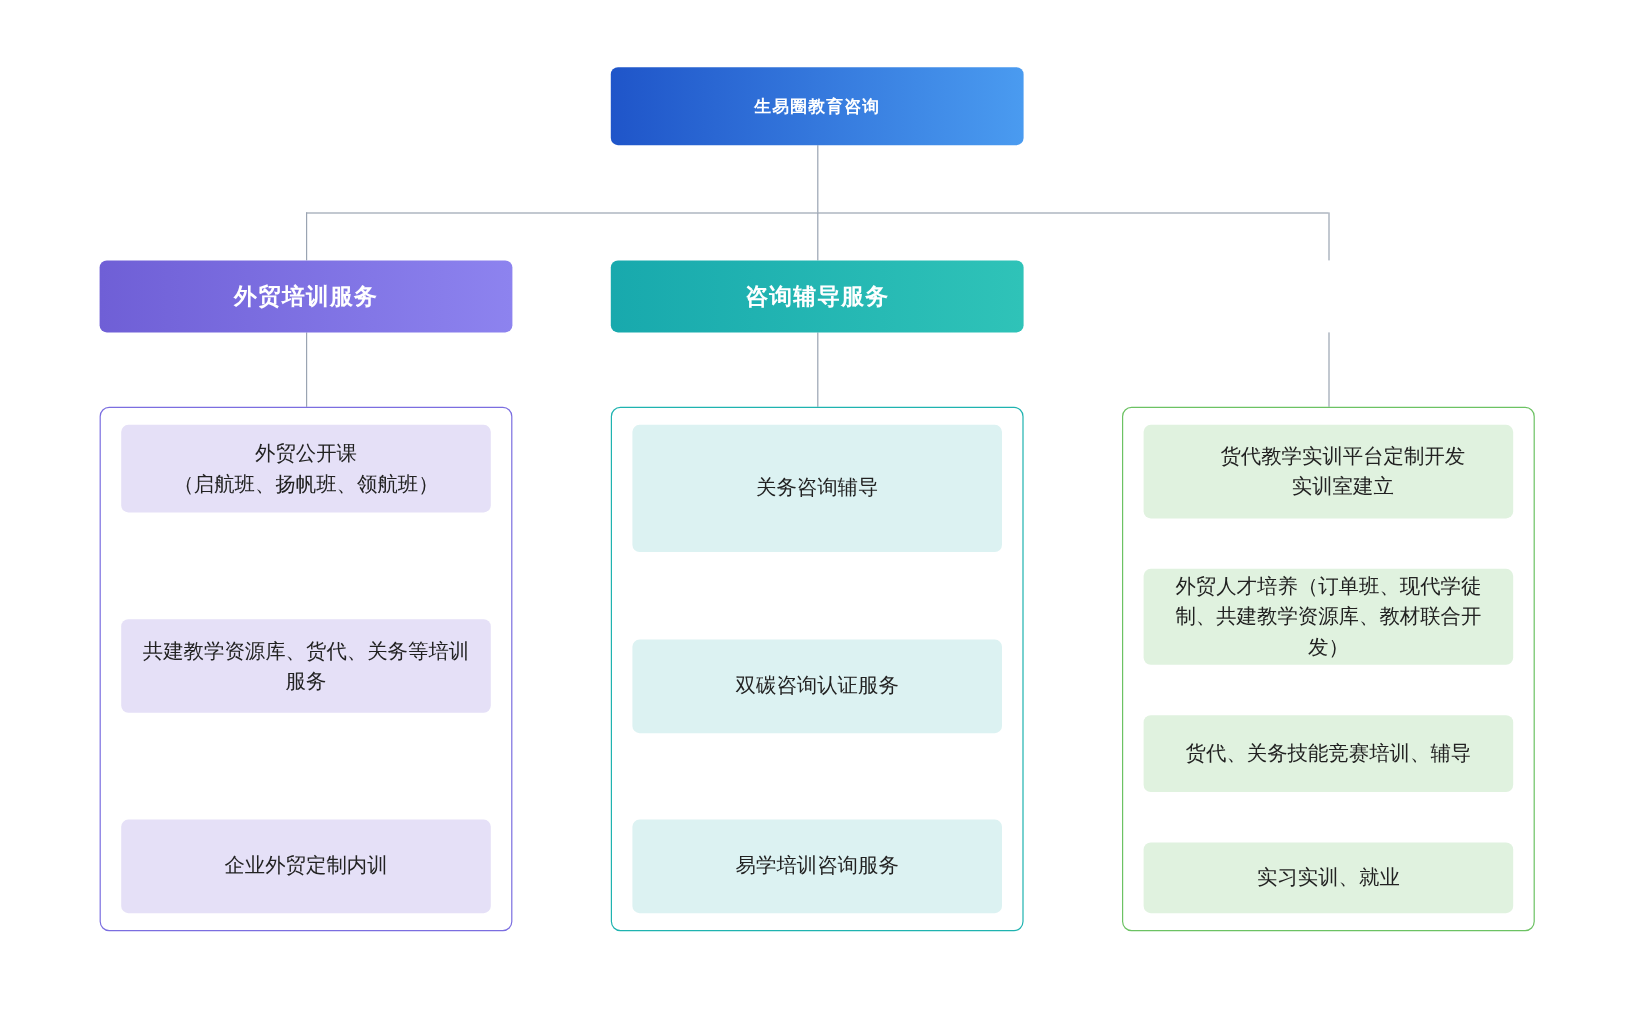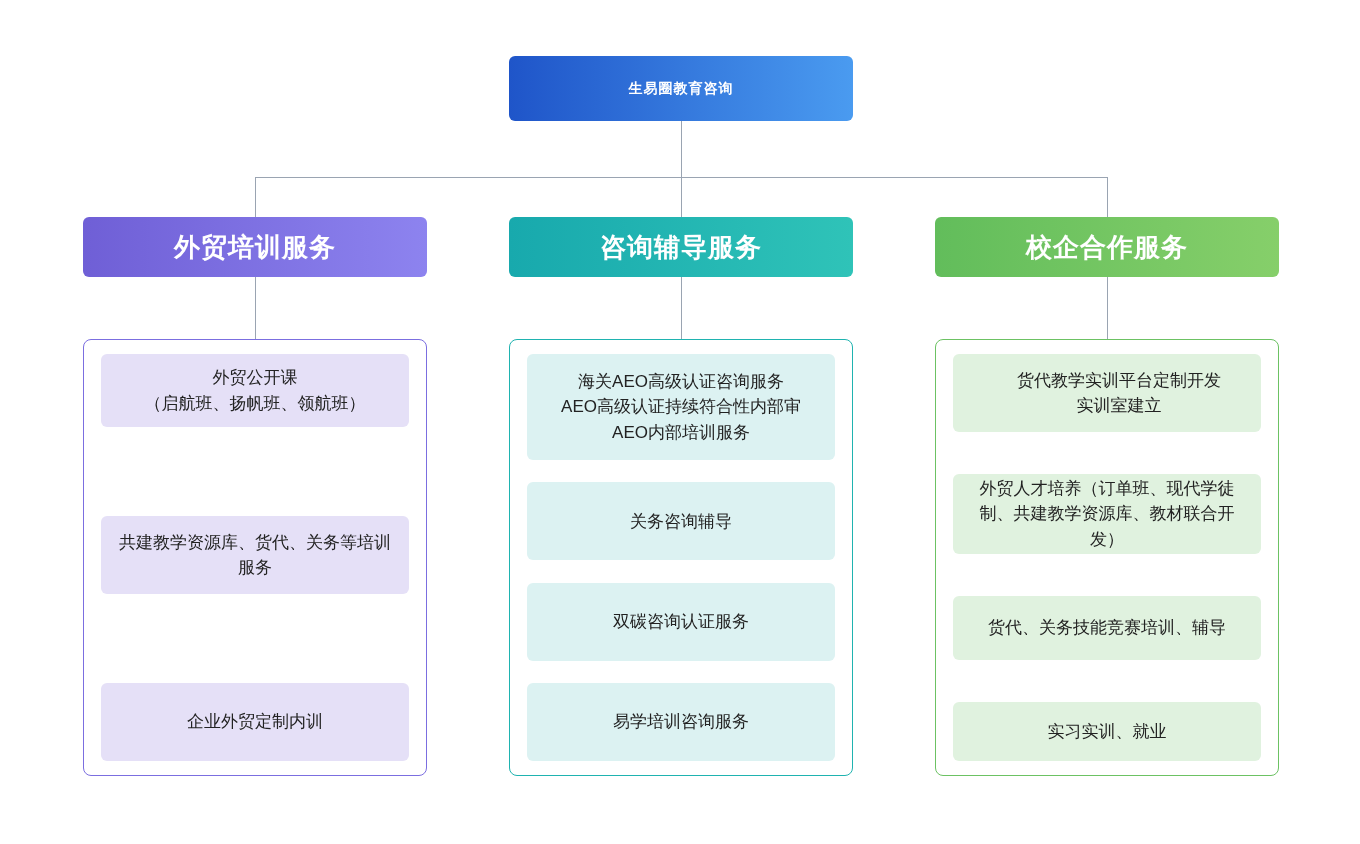--- a/index.html
+++ b/index.html
@@ -47,21 +47,21 @@
     justify-content: center;
     letter-spacing: 1px;
   }
 
   
   .cat-head {
     position: absolute;
     height: 60px;
     border-radius: 6px;
     color: #ffffff;
-    font-size: 26px;
+    font-size: 19px;
     font-weight: bold;
     display: flex;
     align-items: center;
     justify-content: center;
     letter-spacing: 1px;
   }
   .cat-head.c0 {
     left: 83px; top: 217px; width: 344px;
     background: linear-gradient(90deg, #6f5fd6 0%, #8d83ef 100%);
   }
@@ -148,38 +148,32 @@
   <div class="root-node">
     <span>生易圈教育咨询</span>
   </div>
 
   <div class="cat-head c0">
     <span>外贸培训服务</span>
   </div>
   <div class="cat-head c1">
     <span>咨询辅导服务</span>
   </div>
-  <div class="cat-head c2">
-    <span>校企合作服务</span>
-  </div>
 
   <div class="group-box g0">
     <div class="items">
       <div class="item">外贸公开课
 （启航班、扬帆班、领航班）</div>
       <div class="item">共建教学资源库、货代、关务等培训服务</div>
       <div class="item">企业外贸定制内训</div>
     </div>
   </div>
 
   <div class="group-box g1">
     <div class="items">
-      <div class="item">海关AEO高级认证咨询服务
-AEO高级认证持续符合性内部审
-AEO内部培训服务</div>
       <div class="item">关务咨询辅导</div>
       <div class="item">双碳咨询认证服务</div>
       <div class="item">易学培训咨询服务</div>
     </div>
   </div>
 
   <div class="group-box g2">
     <div class="items">
       <div class="item">货代教学实训平台定制开发
 实训室建立</div>

